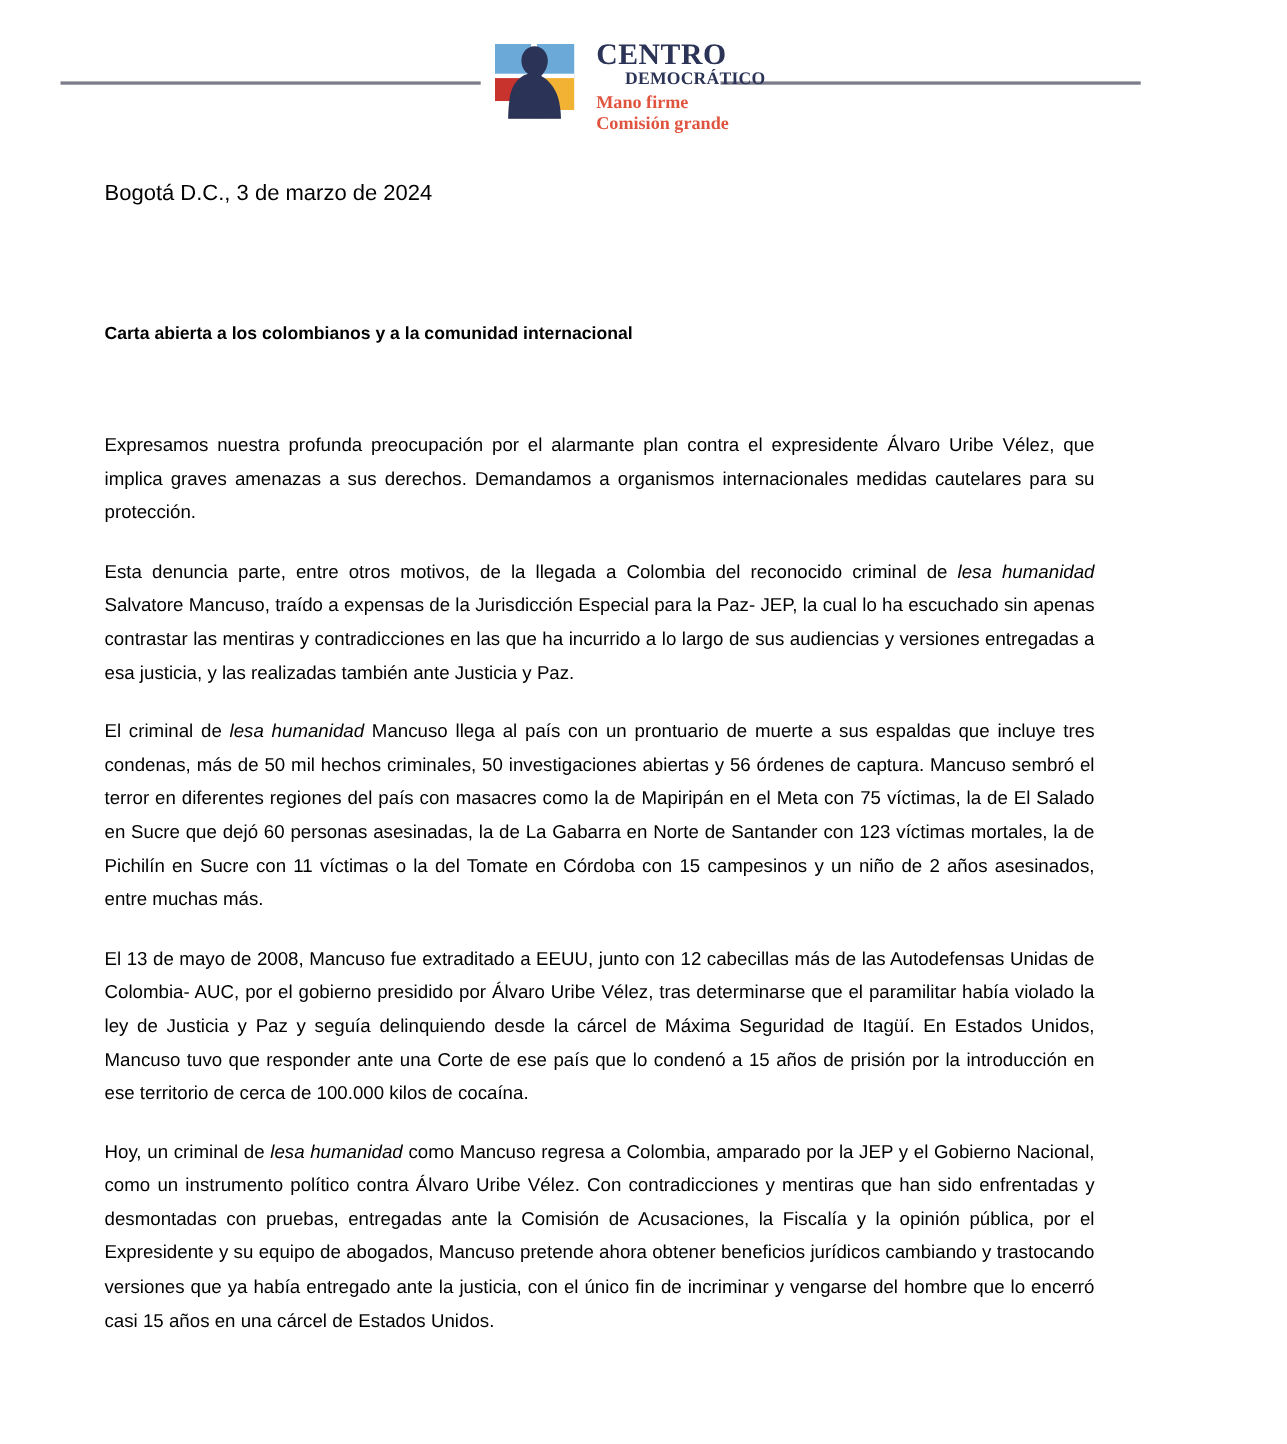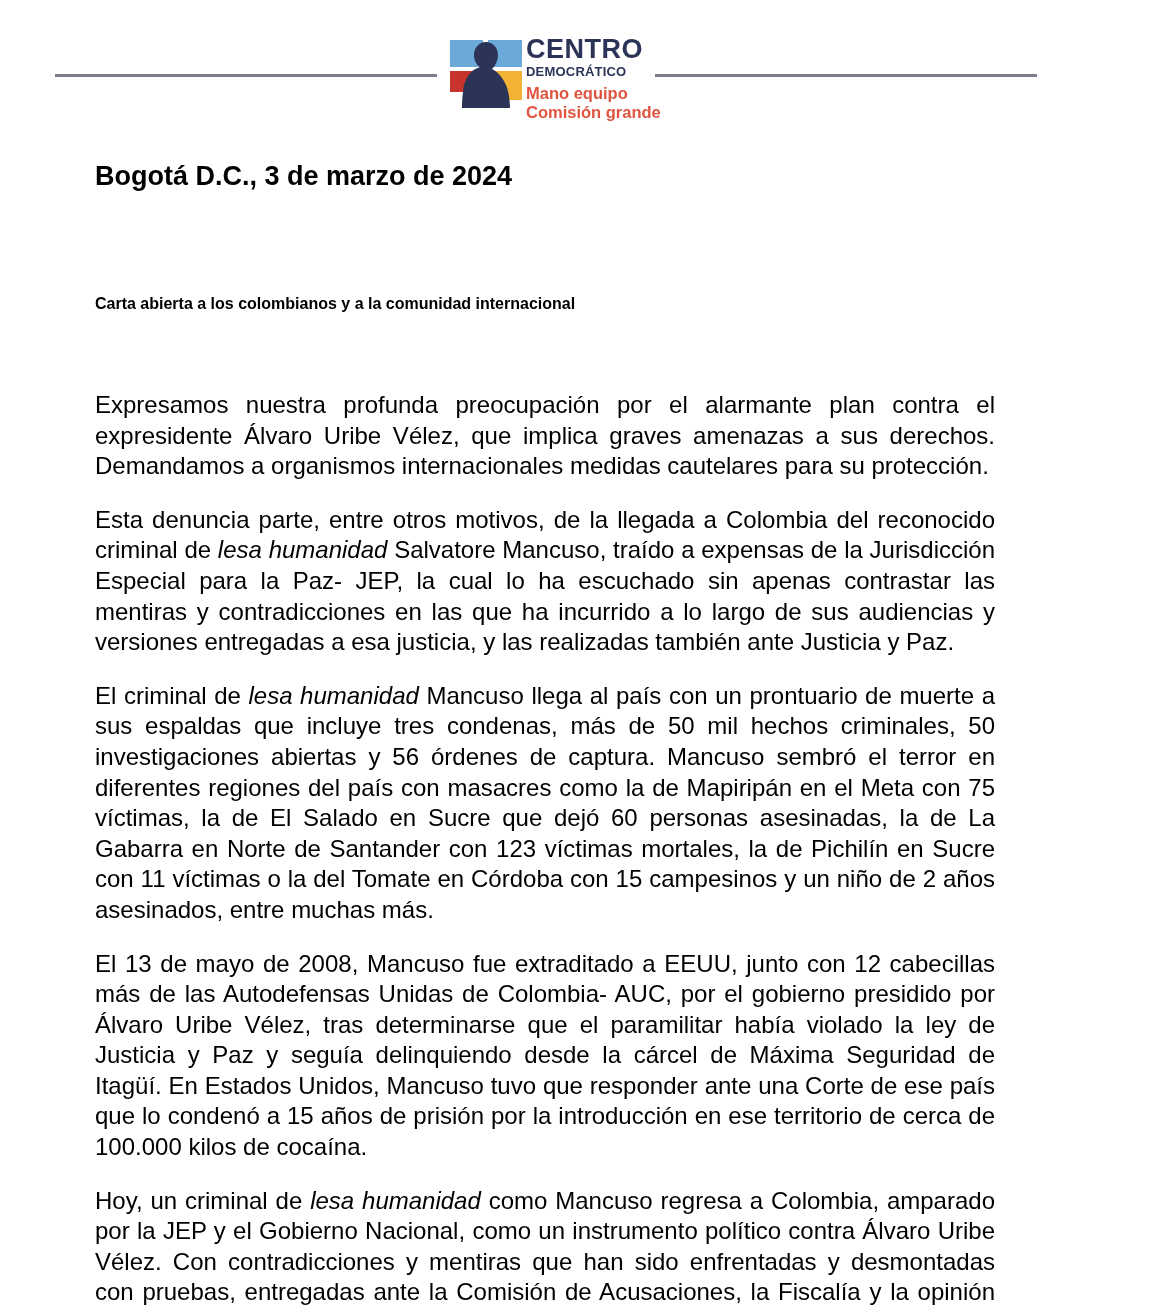--- a/index.html
+++ b/index.html
@@ -50,74 +50,75 @@
   .emblem {
     position: absolute;
     left: 0;
     top: 18px;
     width: 76px;
     height: 80px;
   }
 
   .wordmark {
     position: absolute;
-    left: 78px;
+    left: 94px;
     top: 18px;
     width: 180px;
+    font-family: Liberation Serif, serif;
   }
   .wordmark-line1 {
     font-size: 27px;
     font-weight: bold;
     letter-spacing: 0.5px;
     line-height: 26px;
     color: #2b3356;
   }
   .wordmark-line2 {
-    font-size: 13px;
+    font-size: 16px;
     font-weight: bold;
     letter-spacing: 0.2px;
     line-height: 20px;
     color: #2b3356;
+    text-align: center;
   }
   .tagline {
     margin-top: 2px;
     font-size: 16.5px;
     font-weight: bold;
     line-height: 18.5px;
     color: #e0543f;
   }
 
   
   .content {
     position: absolute;
     left: 95px;
     top: 163px;
     width: 900px;
   }
 
   .dateline {
-    font-size: 27px;
+    font-size: 20px;
     line-height: 26px;
     margin: 0 0 0 0;
-    font-weight: bold;
   }
 
   .letter-title {
     font-size: 16px;
     font-weight: bold;
     margin: 102px 0 0 0;
     line-height: 26px;
   }
 
   .paragraphs {
     margin-top: 73px;
   }
 
   .para {
-    font-size: 24px;
+    font-size: 17px;
     line-height: 30.6px;
     text-align: justify;
     margin: 0 0 23px 0;
     hyphens: none;
   }
   .para:last-child { margin-bottom: 0; }
   .para em { font-style: italic; }
 </style>
 </head>
 <body>
@@ -160,21 +161,21 @@
           <path d="M36 58 C40 55 47 56 49 60 C51 64 48 68 43 68 C38 68 34 64 36 58 Z" fill="#ffffff" opacity="0"></path>
 
           <rect x="0" y="72" width="76" height="8" fill="#ffffff"></rect>
         </svg>
       </div>
 
       <div class="wordmark">
         <div class="wordmark-line1">CENTRO</div>
         <div class="wordmark-line2">DEMOCRÁTICO</div>
         <div class="tagline">
-          <div>Mano equipo</div>
+          <div>Mano firme</div>
           <div>Comisión grande</div>
         </div>
       </div>
 
     </div>
   </div>
 
   <div class="content">
 
     <p class="dateline">Bogotá D.C., 3 de marzo de 2024</p>

